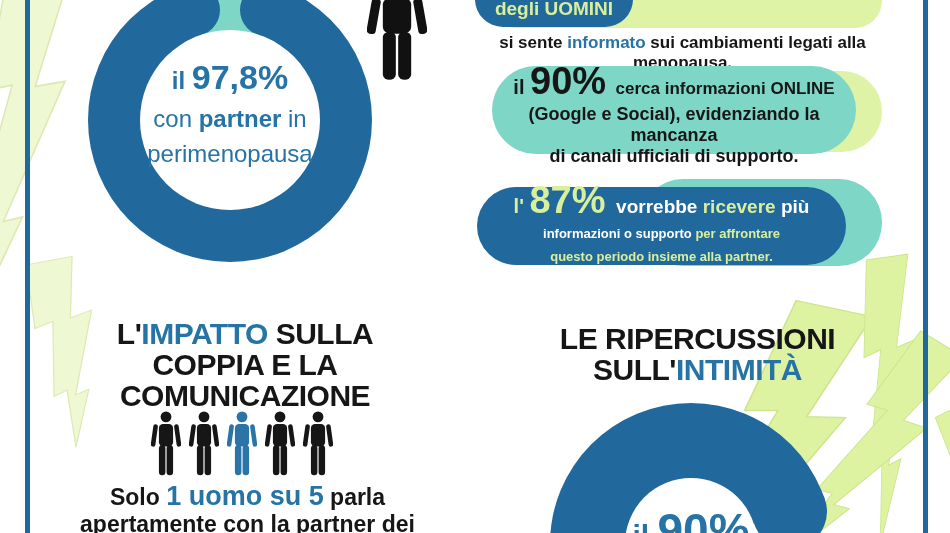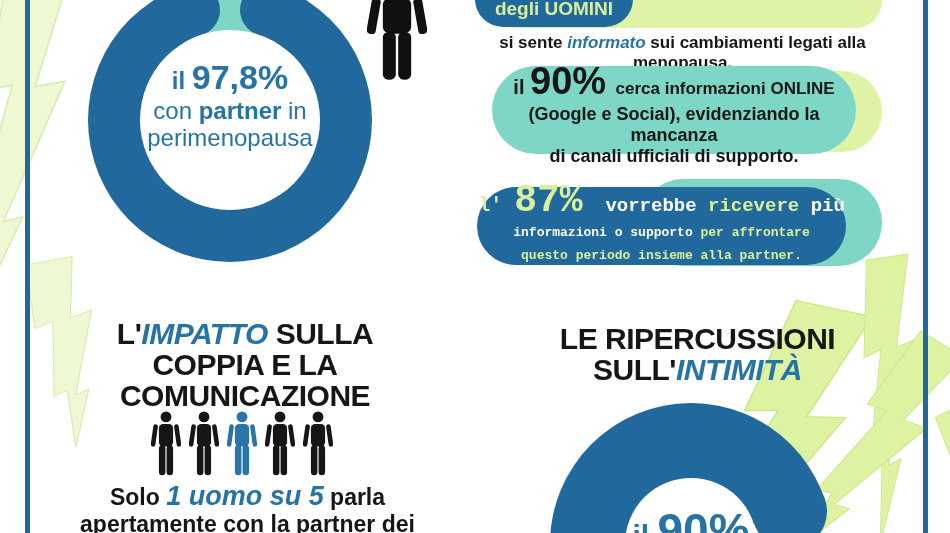--- a/index.html
+++ b/index.html
@@ -3,63 +3,63 @@
 <meta charset="utf-8">
 <style>
   html,body{margin:0;padding:0;background:#fff;}
   #canvas{
     position:relative; width:950px; height:533px; overflow:hidden; background:#fff;
     font-family:"Liberation Sans", sans-serif; -webkit-font-smoothing:antialiased;
   }
   .abs{position:absolute;}
   .circle{border-radius:50%;}
   .sp{white-space:pre-wrap;}
-  .c-blue{color:var(--blue_text);font-style:italic;}
+  .c-blue{color:var(--blue_text);}
   .c-green{color:var(--green_text);}
   .c-white{color:#ffffff;}
   .c-ink{color:var(--ink);}
 
   
   .vline{position:absolute; top:0; bottom:0; width:5px; background:var(--blue); z-index:30;}
   #vline-left{left:25px;}
   #vline-right{left:923px;}
 
   
   #bolts{position:absolute; left:0; top:0; z-index:1;}
 
   
   #donut1{left:88px; top:-22px; width:284px; height:284px; z-index:5;
     background:conic-gradient(var(--teal) 0deg 18deg, var(--blue) 18deg 342deg, var(--teal) 342deg 360deg);}
   .cap1{width:52px; height:52px; background:var(--blue);}
   #donut1-hole{left:52px; top:52px; width:180px; height:180px; background:#fff;}
   #donut1-text{left:32px; top:80px; width:220px; text-align:center; color:var(--blue_text); font-weight:bold;}
   #donut1-text .big{font-size:34px;}
   #donut1-text .pre{font-size:24px; font-weight:600;}
-  #donut1-text .ln{font-size:24px; line-height:27px; font-weight:500;}
+  #donut1-text .ln{font-size:24px; line-height:27px; font-weight:500;margin-top:8px;}
   #donut1-text .ln b{font-weight:bold;}
 
   
   #top-person{left:367px; top:-23px; z-index:6;}
 
   
   #pill-green-uomini{left:490px; top:-26px; width:392px; height:54px; border-radius:27px; background:var(--light_green); z-index:6;}
   #pill-uomini{left:475px; top:-30px; width:158px; height:57px; border-radius:28px; background:var(--blue); z-index:7;
     display:flex; align-items:flex-end; justify-content:center; padding-bottom:7px; box-sizing:border-box;
     color:var(--green_text); font-weight:bold; font-size:19px;}
   #line-informato{left:450px; top:33px; width:465px; text-align:center; font-size:17px; font-weight:bold; color:var(--ink); z-index:7;}
   #pill-green-online{left:700px; top:71px; width:182px; height:81px; border-radius:40px; background:var(--light_green); z-index:6;}
   #pill-online{left:492px; top:66px; width:364px; height:88px; border-radius:44px; background:var(--teal); z-index:7;
     display:flex; flex-direction:column; align-items:center; color:var(--ink); font-weight:bold; text-align:center;}
   #pill-online .l1{font-size:17px; line-height:30px;}
   #pill-online .l1 .pre{font-size:20px;}
   #pill-online .l1 .big{font-size:38px;}
   #pill-online .ln{font-size:18px; line-height:21px;}
   #pill-teal-support{left:640px; top:179px; width:242px; height:87px; border-radius:43px; background:var(--teal); z-index:6;}
   #pill-support{left:477px; top:187px; width:369px; height:78px; border-radius:39px; background:var(--blue); z-index:7;
-    display:flex; flex-direction:column; align-items:center; justify-content:center; font-weight:bold; text-align:center;font-family:Liberation Mono, monospace;}
+    display:flex; flex-direction:column; align-items:center; justify-content:center; font-weight:bold; text-align:center;}
   #pill-support .l1{font-size:19px; line-height:30px;}
   #pill-support .l1 .pre{font-size:20px;}
   #pill-support .l1 .big{font-size:38px;}
   #pill-support .ln{font-size:13px; line-height:23px;}
 
   
   #impact-heading{left:90px; top:318px; width:310px; text-align:center; font-weight:bold; font-size:30px; line-height:31px; color:var(--ink); letter-spacing:-0.5px; z-index:6;}
   #pictograph{left:151px; top:410px; width:186px; display:flex; gap:8px; z-index:6;}
   .person{display:block;}
   #talk-stat{left:60px; top:483px; width:375px; text-align:center; font-weight:bold; color:var(--ink); z-index:6;}

